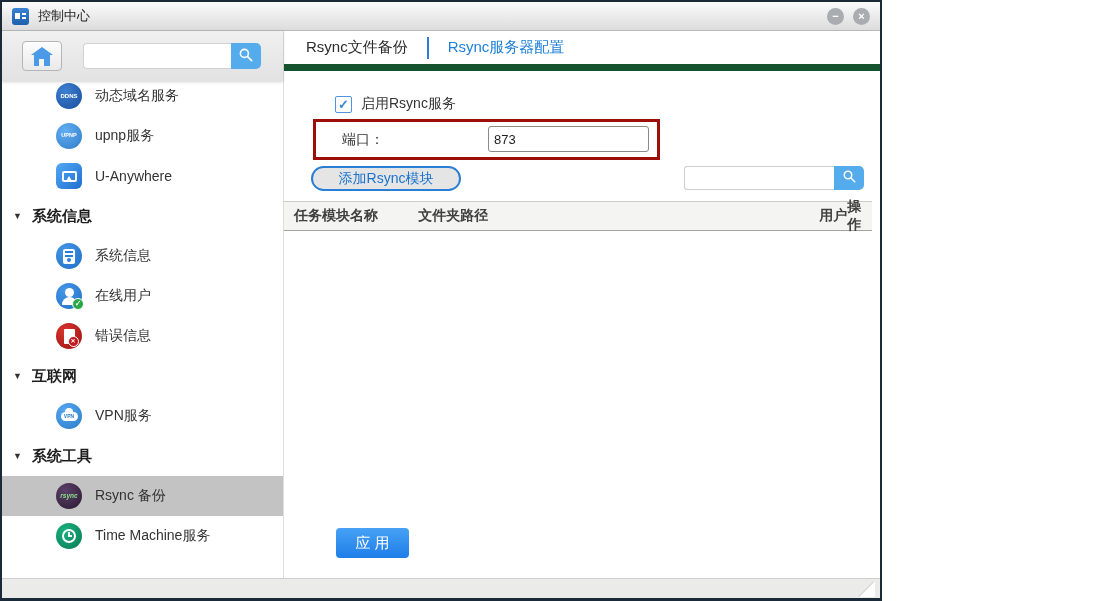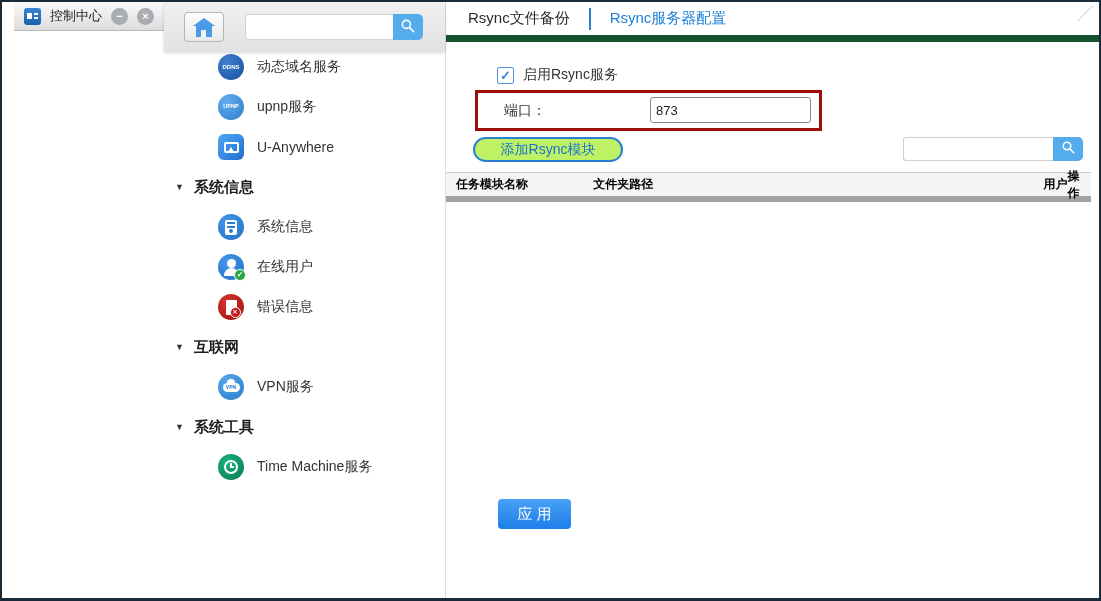--- a/index.html
+++ b/index.html
@@ -1,17 +1,17 @@
 <!DOCTYPE html>
 <html><head>
 <meta charset="utf-8">
 <style>
   html,body{margin:0;padding:0;background:#fff;font-family:"Liberation Sans",sans-serif;}
   *{box-sizing:border-box;}
-  .window{width:1101px;height:601px;border:2px solid #1b2a38;border-bottom-width:3px;background:#fff;display:flex;flex-direction:row;position:relative;overflow:hidden;padding-left:12px;}
+  .window{width:882px;height:601px;border:2px solid #1b2a38;border-bottom-width:3px;background:#fff;display:flex;flex-direction:column;position:relative;overflow:hidden;}
 
   
   .titlebar{height:29px;flex:none;background:linear-gradient(#fbfbfb,#dcdcdc);border-bottom:1px solid #b9b9b9;display:flex;align-items:center;padding:0 10px;gap:9px;}
   .app-icon{width:17px;height:17px;border-radius:3px;background:linear-gradient(#3b82d4,#1c5fae);position:relative;flex:none;}
   .app-icon::before{content:"";position:absolute;left:3px;top:5px;width:5px;height:6px;background:#fff;}
   .app-icon::after{content:"";position:absolute;left:10px;top:5px;width:4px;height:2px;background:#fff;box-shadow:0 4px 0 #fff;}
   .title-text{font-size:13px;color:#1c1c1c;}
   .win-controls{margin-left:auto;display:flex;gap:9px;}
   .winbtn{width:17px;height:17px;border-radius:50%;background:#a9adb2;color:#fff;font-size:11px;line-height:16px;text-align:center;font-weight:bold;cursor:default;}
 
@@ -75,27 +75,27 @@
   .tab.active{color:#1d7fd8;}
   .tab-divider{width:2px;height:22px;background:#2a7fd4;margin:0 9px;flex:none;}
 
   .enable-row{position:absolute;top:64px;left:51px;display:flex;align-items:center;gap:9px;font-size:14px;color:#333;}
   .checkbox{width:17px;height:17px;border:1px solid #4f94dd;border-radius:2px;background:#fff;display:flex;align-items:center;justify-content:center;color:#3b87d8;font-size:13px;font-weight:bold;cursor:default;}
 
   .port-box{position:absolute;top:88px;left:29px;width:347px;height:41px;border:3px solid #9d100a;display:flex;align-items:center;}
   .port-label{margin-left:26px;font-size:14px;color:#333;}
   .port-input{position:absolute;left:172px;top:4px;width:161px;height:26px;border:1px solid #8a8a8a;border-radius:3px;font-size:13px;padding:0 5px;outline:none;color:#222;}
 
-  .add-btn{position:absolute;top:135px;left:27px;width:150px;height:25px;border:2px solid #2a7fd4;border-radius:13px;background:#bef264;color:#1a73cf;font-size:14px;padding:0;cursor:default;}
+  .add-btn{position:absolute;top:135px;left:27px;width:150px;height:25px;border:2px solid #2a7fd4;border-radius:13px;background:#e5e5e5;color:#1a73cf;font-size:14px;padding:0;cursor:default;}
 
   .module-search{position:absolute;top:135px;right:16px;display:flex;height:24px;}
   .module-search-input{width:150px;height:24px;border:1px solid #cfcfcf;border-right:none;border-radius:3px 0 0 3px;padding:0 6px;font-size:13px;outline:none;}
   .module-search-btn{width:30px;height:24px;border:none;background:#55aced;border-radius:0 5px 5px 0;display:flex;align-items:center;justify-content:center;padding:0;}
 
-  .thead{position:absolute;top:170px;left:0;right:8px;height:30px;background:#f4f4f2;border-top:1px solid #ccc;border-bottom:6px solid #a3a3a3;display:flex;align-items:center;font-size:12px;font-weight:bold;color:#000000;}
+  .thead{position:absolute;top:170px;left:0;right:8px;height:30px;background:#f4f4f2;border-top:1px solid #ccc;border-bottom:1px solid #a3a3a3;display:flex;align-items:center;font-size:14px;font-weight:bold;color:#404040;}
   .th1{width:170px;padding-left:10px;}
   .th2{width:325px;}
   .th3{width:228px;text-align:right;}
 
   .apply-btn{position:absolute;top:497px;left:52px;width:73px;height:30px;border:none;border-radius:4px;background:linear-gradient(#47a1f5,#1e7ee9);color:#fff;font-size:15px;cursor:default;}
 
   
   .footer{height:20px;flex:none;background:#ebebe9;border-top:1px solid #cfcfcf;position:relative;}
   .grip{position:absolute;right:5px;bottom:1px;width:0;height:0;border-left:16px solid transparent;border-bottom:16px solid #fff;filter:drop-shadow(-1px 0 0 #c4c4c4);}
 </style>
@@ -198,20 +198,26 @@
               </span>
           </span>
           <span>VPN服务</span>
         </div>
 
         <div class="menu-header">
           <span class="tri">▼</span>
           <span>系统工具</span>
         </div>
 
+        <div class="menu-item selected">
+          <span class="ic ic-rsync">
+              <span class="badge-text">rsync</span>
+            </span>
+          <span>Rsync 备份</span>
+        </div>
 
         <div class="menu-item">
           <span class="ic ic-tm">
               <span class="clock"></span>
             </span>
           <span>Time Machine服务</span>
         </div>
 
       </div>
     </aside>

